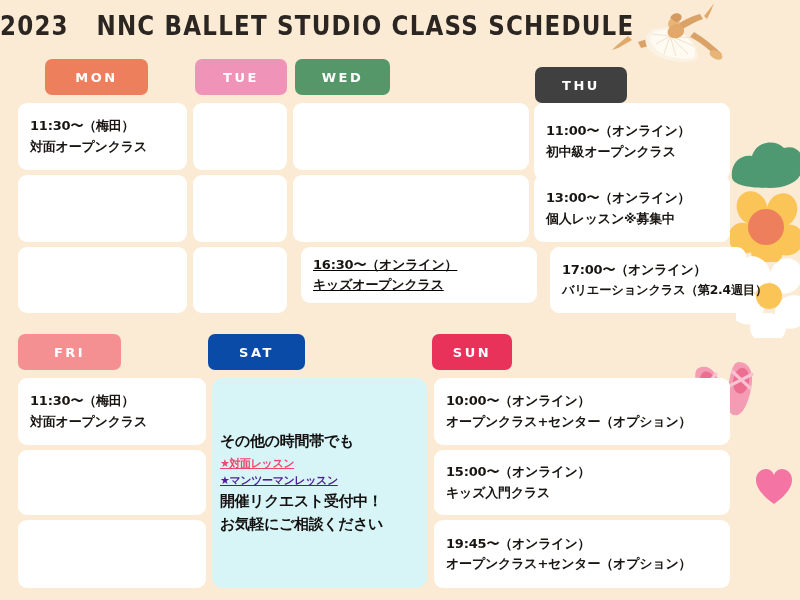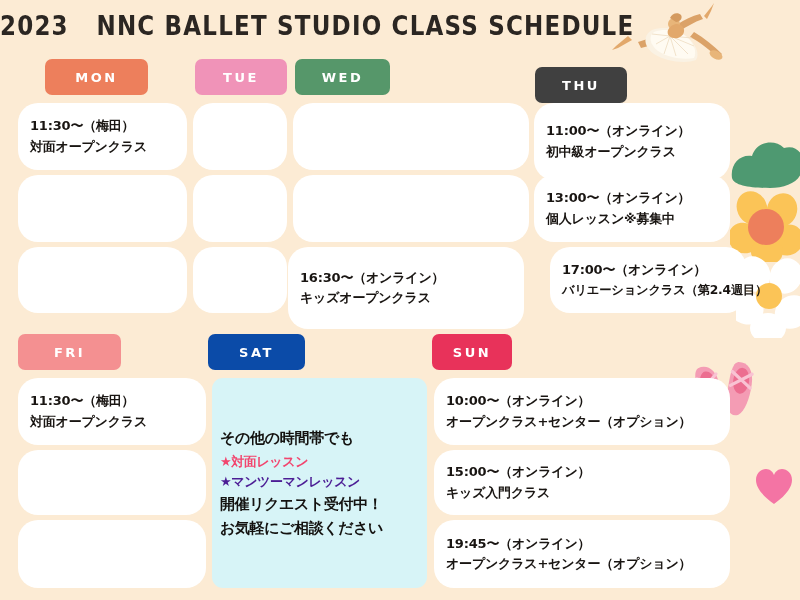--- a/index.html
+++ b/index.html
@@ -59,21 +59,21 @@
     letter-spacing: 2.5px;
     display: flex;
     align-items: center;
     justify-content: center;
   }
 
   
   .cell {
     position: absolute;
     background: #FFFFFF;
-    border-radius: 20px;
+    border-radius: 9px;
     padding: 9px 12px;
     display: flex;
     flex-direction: column;
     justify-content: center;
   }
   .cell.empty { padding: 0; }
 
   .cell-line {
     font-size: 13px;
     font-weight: bold;
@@ -95,26 +95,27 @@
   }
   .note-head {
     font-size: 15px;
     font-weight: bold;
     color: #141210;
     line-height: 1.6;
     letter-spacing: -0.3px;
     margin-bottom: 2px;
   }
   .note-star {
-    font-size: 13px;
+    font-size: 11px;
     font-weight: bold;
     color: #F2456E;
     line-height: 1.58;
     letter-spacing: -0.4px;
     white-space: nowrap;
+    text-decoration: underline;
   }
   .note-line {
     font-size: 15px;
     font-weight: bold;
     color: #141210;
     line-height: 1.58;
     letter-spacing: -0.4px;
     white-space: nowrap;
   }
 </style>
@@ -240,21 +241,21 @@
   </div>
   <div class="cell empty" style="left:18px; top:175px; width:169px; height:67px;"></div>
   <div class="cell empty" style="left:18px; top:247px; width:169px; height:66px;"></div>
 
   <div class="cell empty" style="left:193px; top:103px; width:94px; height:67px;"></div>
   <div class="cell empty" style="left:193px; top:175px; width:94px; height:67px;"></div>
   <div class="cell empty" style="left:193px; top:247px; width:94px; height:66px;"></div>
 
   <div class="cell empty" style="left:293px; top:103px; width:236px; height:67px;"></div>
   <div class="cell empty" style="left:293px; top:175px; width:236px; height:67px;"></div>
-  <div class="cell" style="left:288px; top:247px; width:236px; height:82px;">
+  <div class="cell" style="left:301px; top:247px; width:236px; height:56px;text-decoration:underline;">
     <span class="cell-line">16:30〜（オンライン）</span>
     <span class="cell-line">キッズオープンクラス</span>
   </div>
 
   <div class="cell" style="left:534px; top:103px; width:196px; height:77px;">
     <span class="cell-line">11:00〜（オンライン）</span>
     <span class="cell-line">初中級オープンクラス</span>
   </div>
   <div class="cell" style="left:534px; top:175px; width:196px; height:67px;">
     <span class="cell-line">13:00〜（オンライン）</span>

